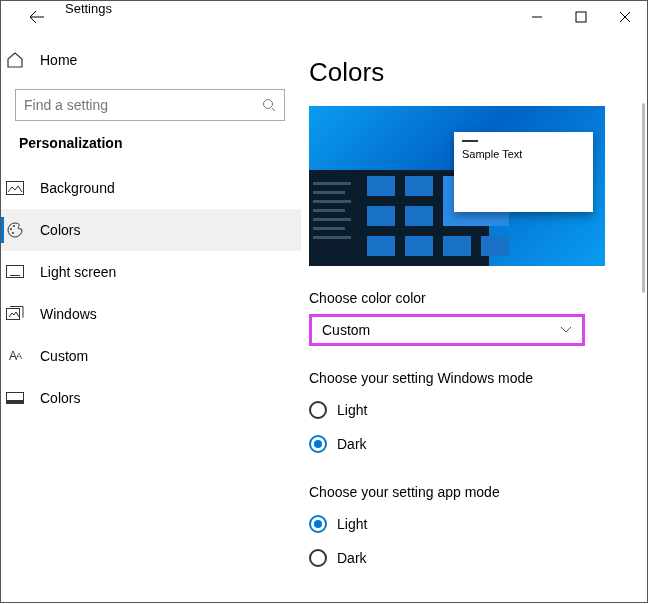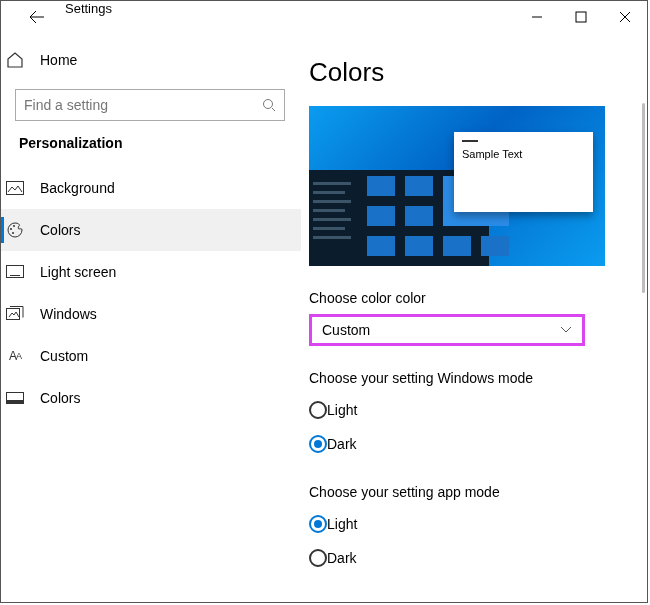--- a/index.html
+++ b/index.html
@@ -175,20 +175,21 @@
     height:32px;
     border:3px solid #d946ef;
     box-sizing:border-box;
     display:flex;align-items:center;justify-content:space-between;
     padding:0 10px;
     font-size:14px;
   }
   .radio-row {
     display:flex;align-items:center;
     height:32px;
+    gap:10px;
     font-size:14px;
     margin:2px 0;
   }
   .radio {
     width:18px;height:18px;border:2px solid #333;border-radius:50%;box-sizing:border-box;
     display:flex;align-items:center;justify-content:center;
   }
   .radio.checked { border-color:#0078d7; }
   .radio.checked::after{
     content:"";width:8px;height:8px;border-radius:50%;background:#0078d7;

